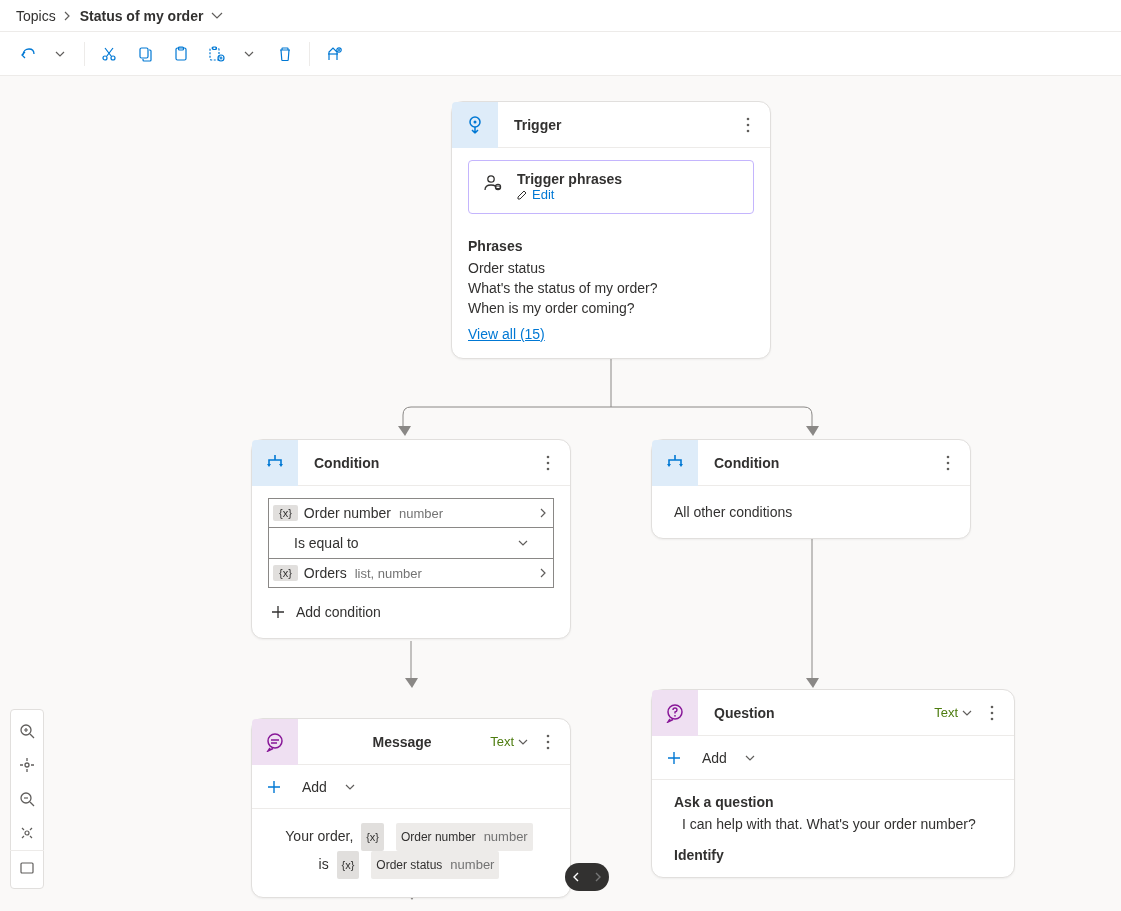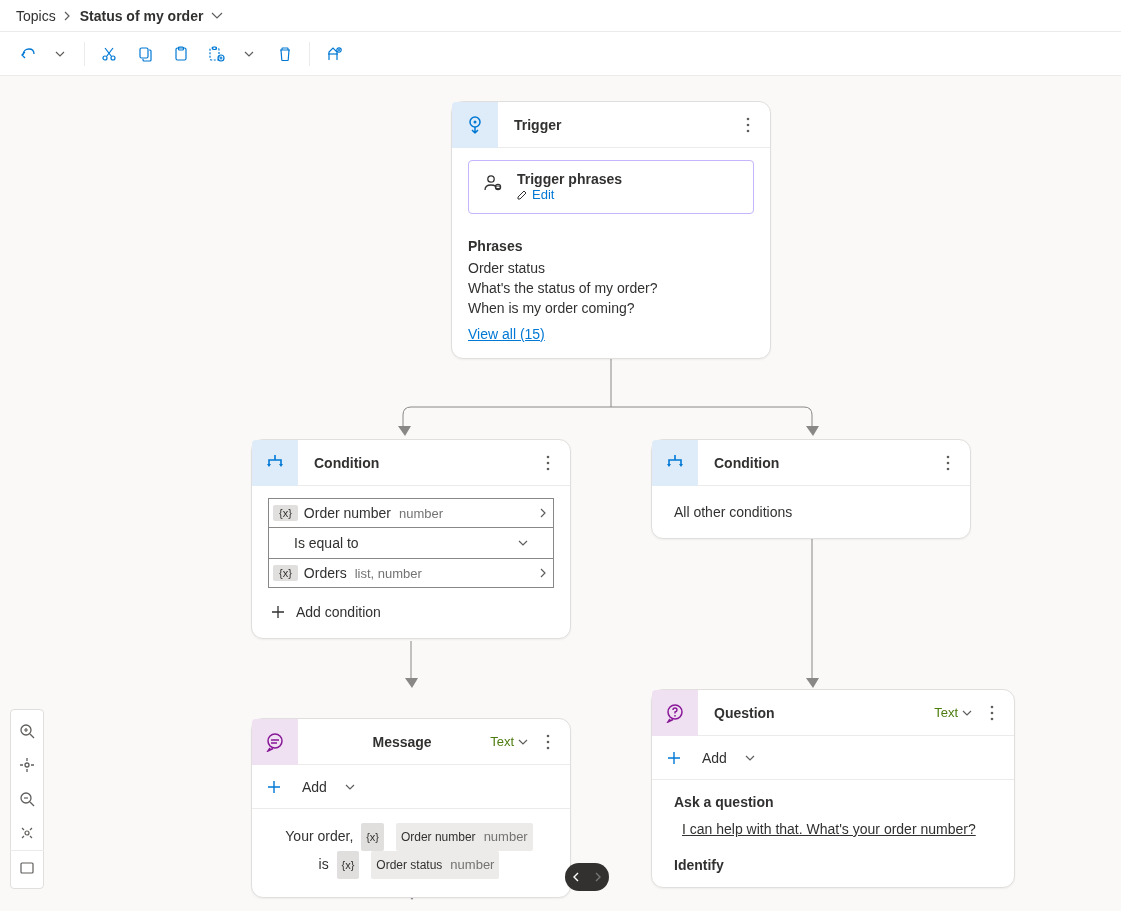--- a/index.html
+++ b/index.html
@@ -45,21 +45,21 @@
   .plus-ic { width:20px; height:20px; display:flex; align-items:center; justify-content:center; color:#323130; font-size:18px; font-weight:300;}
   .other-cond { padding:18px 22px; color:#323130; }
   .add-bar { height:44px; border-bottom:1px solid #edebe9; display:flex; align-items:center; padding-left:10px; gap:16px;}
   .add-bar .plus { width:24px; height:24px; display:flex; align-items:center; justify-content:center; color:#0078d4; font-size:18px; font-weight:300;}
   .add-bar .label { }
   .add-bar .chv { font-size:10px; color:#605e5c; margin-left:2px;}
   .msg-body { padding:14px 18px 18px 18px; line-height:26px;}
   .inline-var { background:#e1dfdd; border-radius:2px; padding:1px 5px; font-size:12px; display:inline-flex; align-items:center; gap:4px; margin:0 4px;}
   .q-body { padding:14px 22px 8px 22px;}
   .q-label { font-weight:600; margin-bottom:6px;}
-  .q-text { margin:0 0 14px 8px; line-height:27px;text-decoration:underline;}
+  .q-text { margin:0 0 14px 8px; line-height:17px;}
   .zoom-panel { position:absolute; left:10px; bottom:14px; width:34px; background:#fff; border:1px solid #e1dfdd; border-radius:4px; display:flex; flex-direction:column; align-items:center; padding:4px 0; gap:0;}
   .zoom-item { width:34px; height:34px; display:flex; align-items:center; justify-content:center; cursor:pointer; color:#605e5c;}
   .nav-pill { position:absolute; background:#323130; border-radius:16px; height:28px; width:44px; display:flex; align-items:center;}
   .nav-half { flex:1; display:flex; align-items:center; justify-content:center;}
   .nav-half.left { color:#fff; font-size:11px;}
   .nav-half.right { color:#767676; font-size:11px;}
   svg { display:block; }
   .connector { position:absolute; stroke:#8a8886; stroke-width:1; fill:none; }
   .arrowhead { fill:#8a8886; }
 </style>

